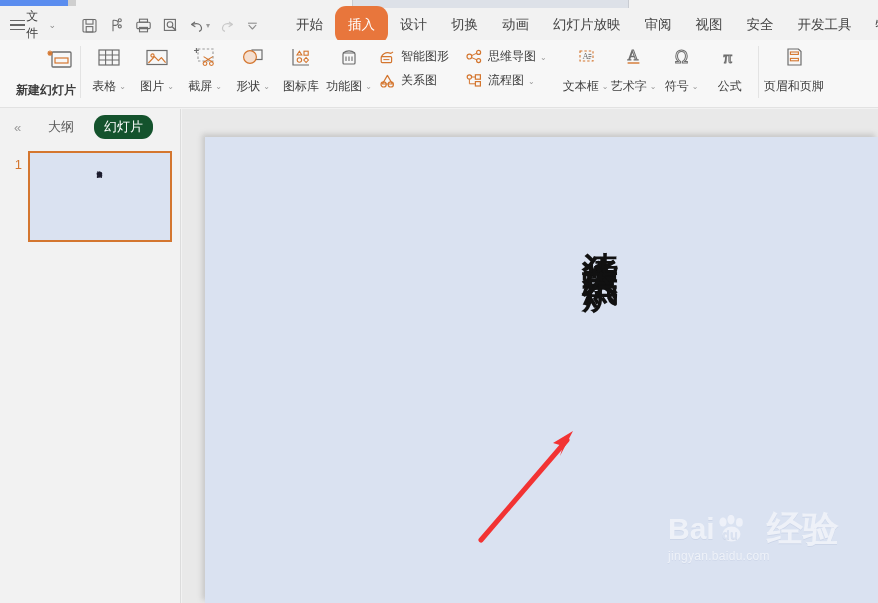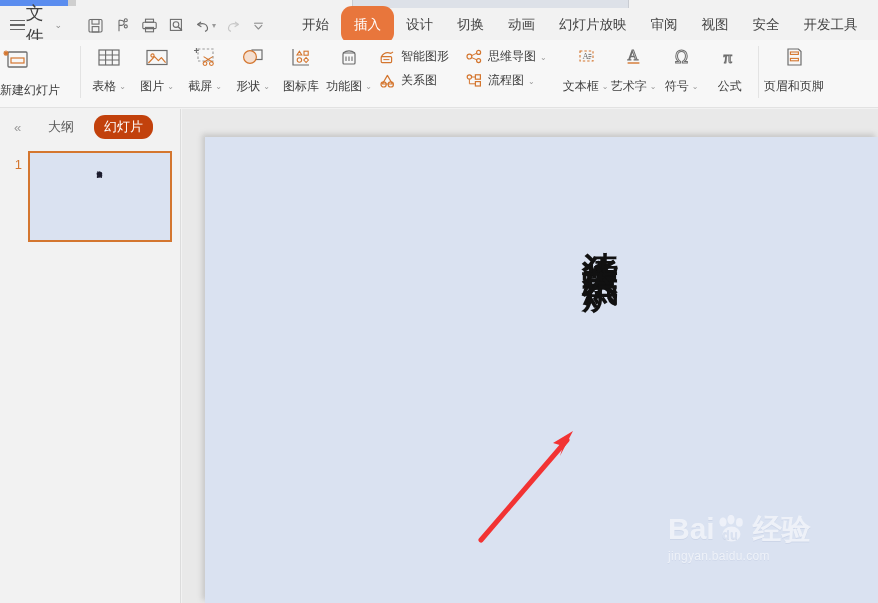--- a/index.html
+++ b/index.html
@@ -50,21 +50,21 @@
   .file-group {
     display: flex; align-items: center;
     padding: 0 6px 0 10px;
     height: 26px;
   }
   .hamburger { width: 15px; height: 11px; position: relative; margin-right: 6px; }
   .hamburger i { position: absolute; left: 0; width: 15px; height: 1.6px; background: #666; }
   .hamburger i:nth-child(1){ top: 0; }
   .hamburger i:nth-child(2){ top: 4.7px; }
   .hamburger i:nth-child(3){ top: 9.4px; }
-  .file-label { font-size: 18px; color: #404040; letter-spacing: .5px; }
+  .file-label { font-size: 12px; color: #404040; letter-spacing: .5px; }
   .caret { margin-left: 5px; font-size: 9px; color: #8d8d8d; line-height: 1; }
   .vdiv { width: 1px; height: 18px; background: #d6d6d6; margin: 0 7px; }
 
   .qat { display: flex; align-items: center; gap: 0px; }
   .qicon {
     width: 27px; height: 24px;
     display: flex; align-items: center; justify-content: center;
     cursor: default;
   }
   .qicon svg { display: block; }
@@ -91,22 +91,23 @@
     background: #f7f7f7;
     border-bottom: 1px solid #e2e2e2;
     display: flex; align-items: flex-start;
     overflow: hidden;
   }
   .rdiv { width: 1px; height: 52px; background: #e3e3e3; margin: 6px 4px 0 4px; flex: none; }
 
   .bigbtn {
     width: 76px; height: 64px; flex: none;
     display: flex; flex-direction: column;
-    align-items: flex-start; justify-content: flex-start;
+    align-items: flex-end; justify-content: flex-start;
     padding-top: 5px;
+    font-weight: bold;
   }
   .bigbtn .lbl { font-size: 12px; color: #3d3d3d; margin-top: 3px; white-space: nowrap; }
 
   .midbtn {
     width: 48px; height: 64px; flex: none;
     display: flex; flex-direction: column;
     align-items: center; justify-content: flex-start;
     padding-top: 6px;
   }
   .midbtn .lbl {
@@ -138,21 +139,21 @@
   .collapse {
     font-size: 13px; color: #9a9a9a; width: 22px; text-align: center;
     letter-spacing: -1px;
   }
   .ptab {
     font-size: 13px; color: #5a5a5a;
     padding: 3px 10px; margin-left: 10px;
     border-radius: 11px;
     white-space: nowrap;
   }
-  .ptab.active { background: #c2410c; color: #fff; }
+  .ptab.active { background: #14532d; color: #fff; }
 
   .thumbrow { display: flex; align-items: flex-start; margin-top: 6px; }
   .thumbnum {
     width: 28px; text-align: right; padding-right: 6px;
     font-size: 13px; color: #d4762f; padding-top: 6px;
   }
   .thumb {
     width: 144px; height: 91px;
     background: #dae2f1;
     border: 2px solid #d4762f;
@@ -201,21 +202,21 @@
   }
   .wm-main {
     display: flex; align-items: flex-end;
     font-size: 30px; font-weight: bold;
     color: #ffffff;
     letter-spacing: 0px;
     line-height: 32px;
     text-shadow: 0 1px 0 rgba(180,190,215,.6);
     text-align: right;
   }
-  .wm-cn { margin-left: 4px; font-size: 29px; }
+  .wm-cn { margin-left: 18px; font-size: 36px; }
   .wm-sub {
     font-size: 12px; color: #ffffff;
     margin-top: 4px; letter-spacing: .3px;
     text-shadow: 0 1px 0 rgba(180,190,215,.5);
   }
   .paw { position: relative; width: 34px; height: 30px; display:inline-block; vertical-align: bottom; }
 </style>
 </head>
 <body>
 

